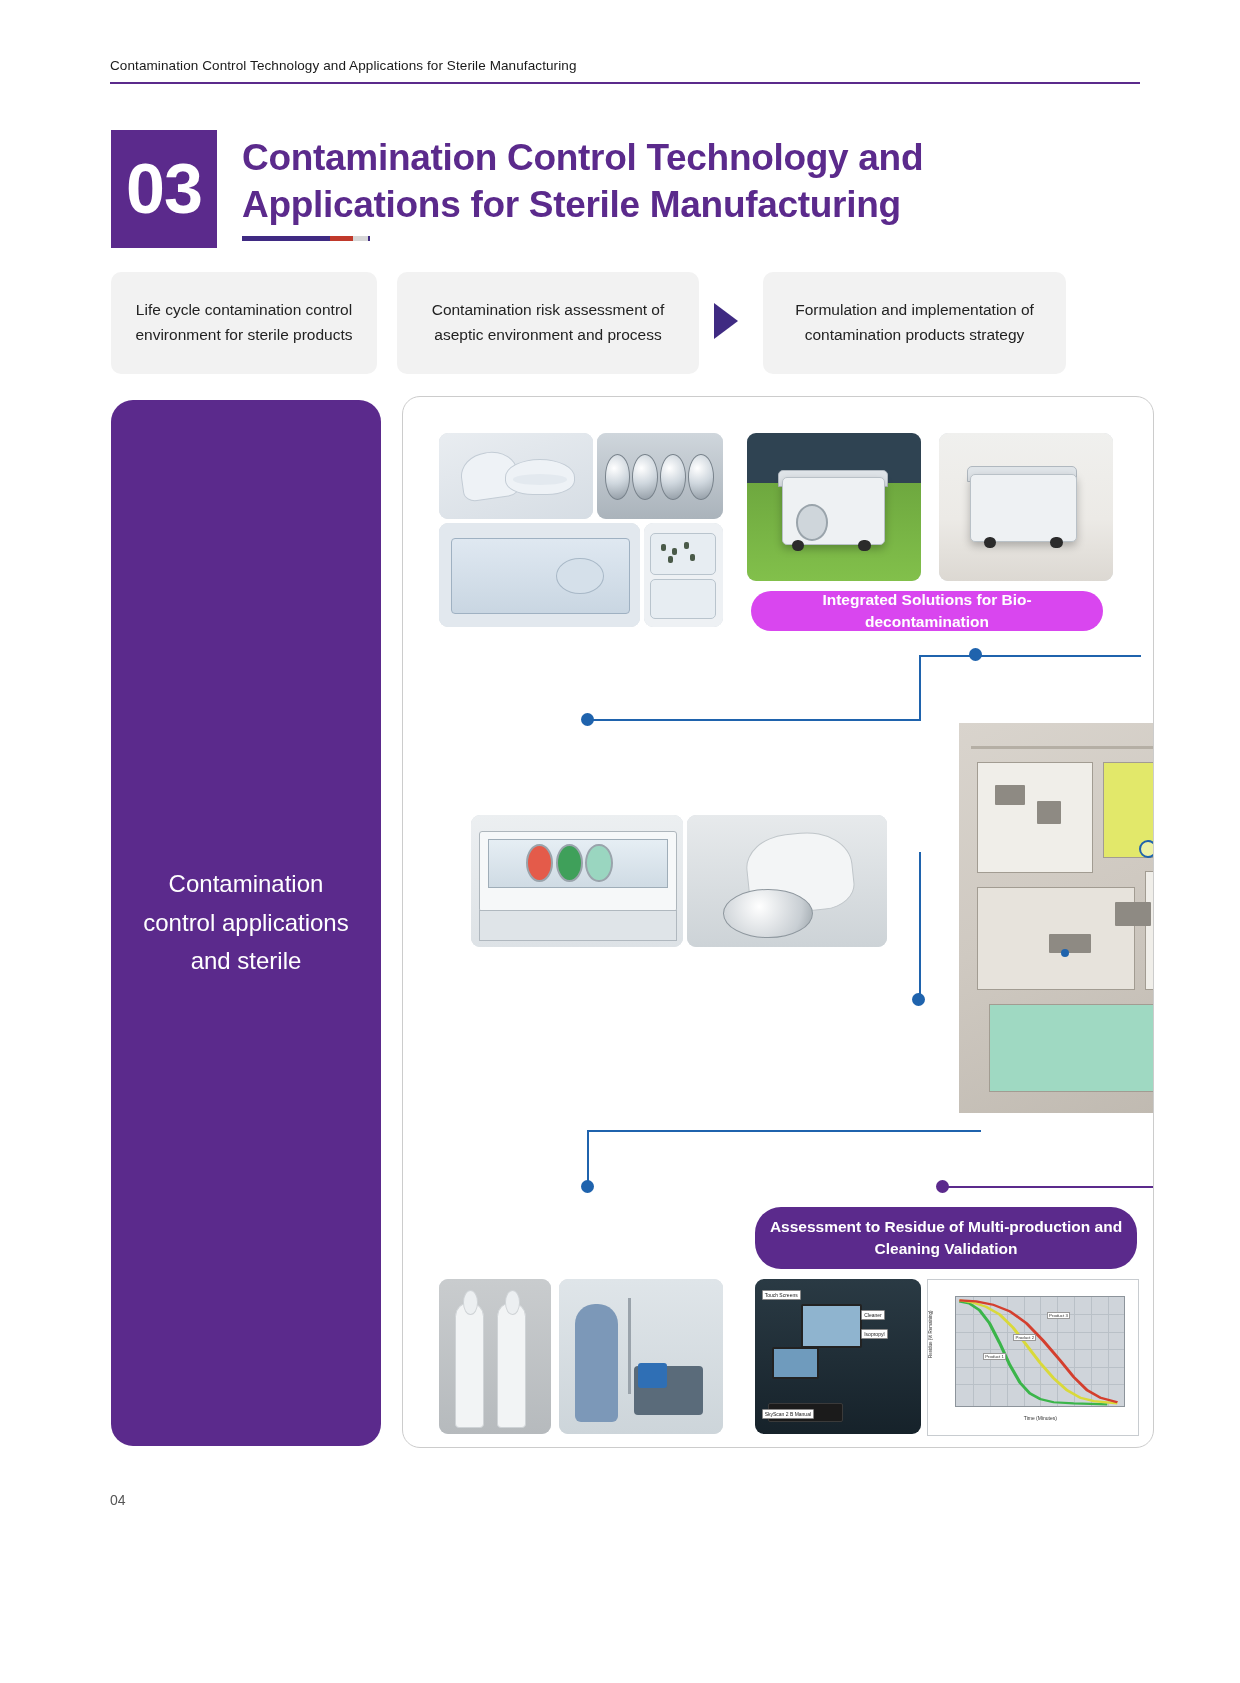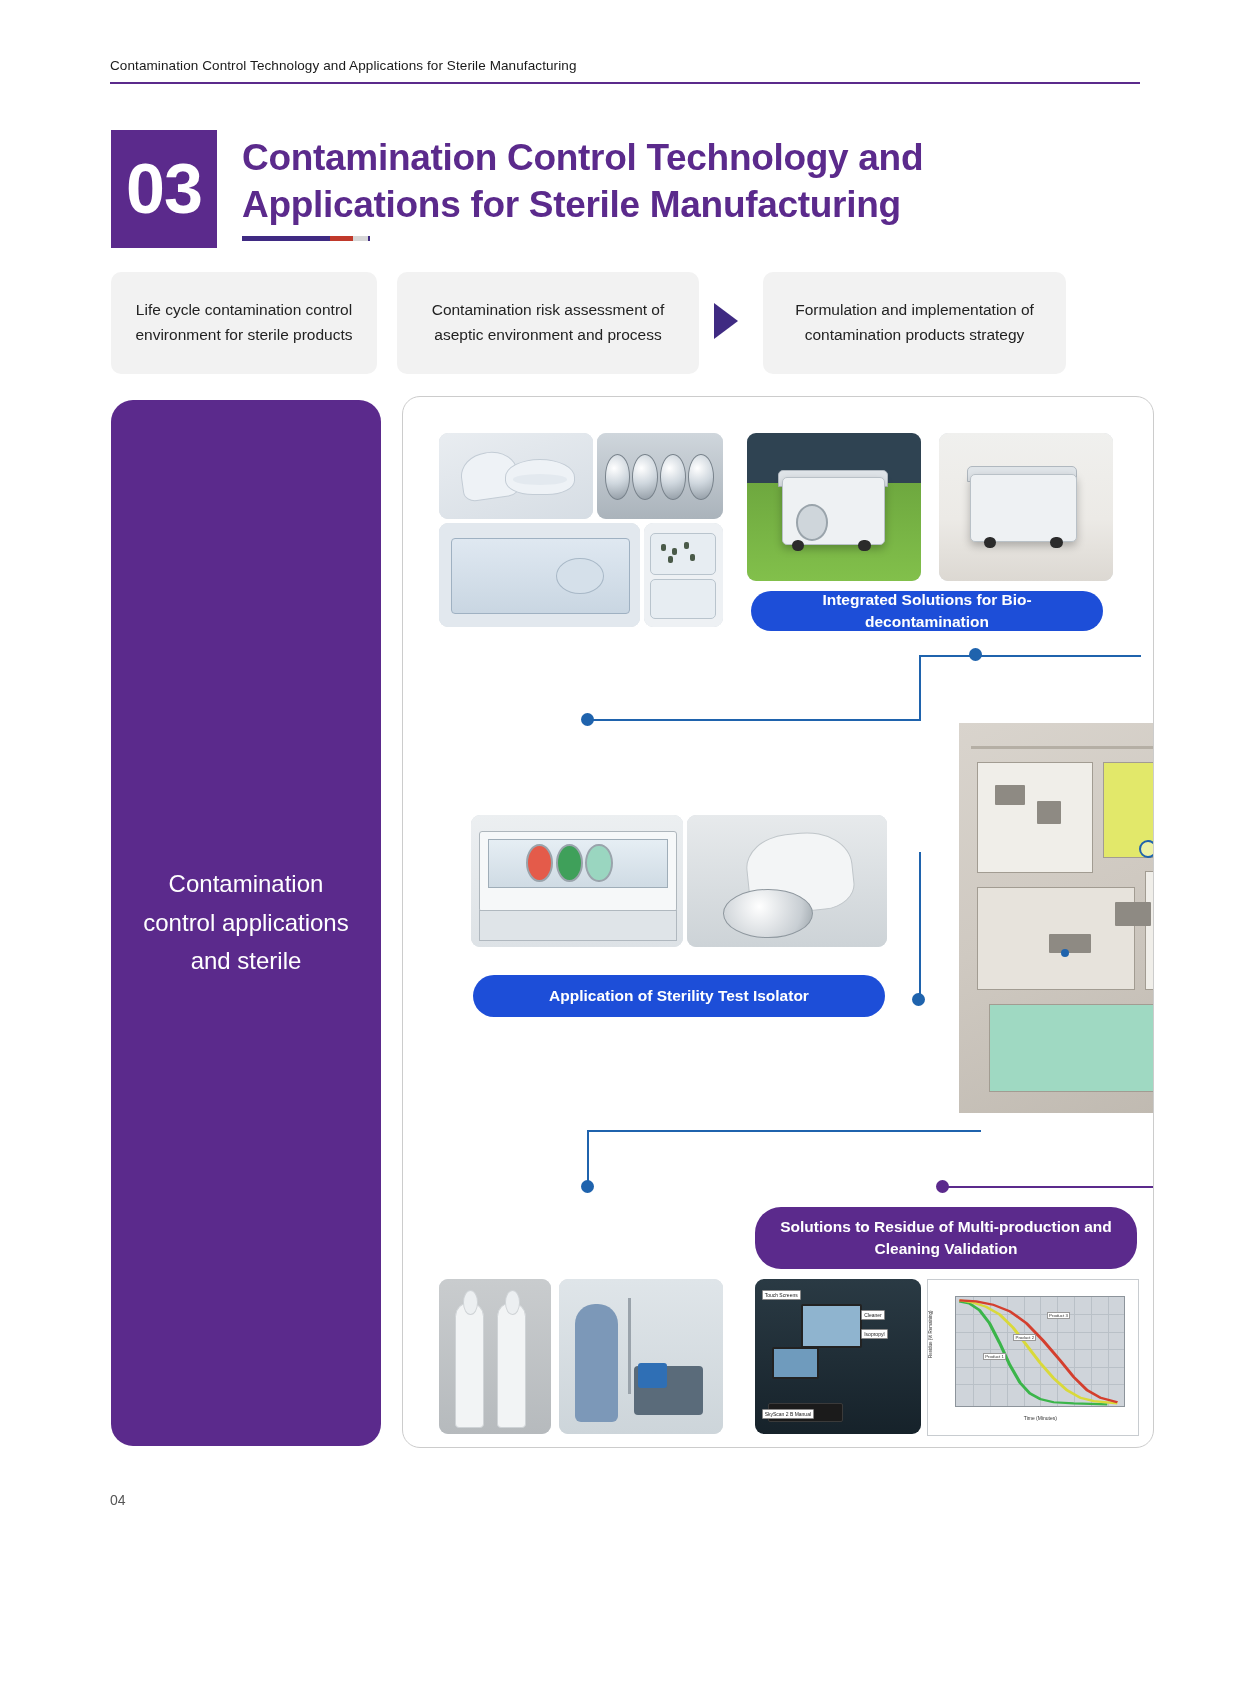--- a/index.html
+++ b/index.html
@@ -171,21 +171,21 @@
     border-radius: 9px;
     overflow: hidden;
     background: #d8dde2;
   }
   .photo .ph-inner { width: 100%; height: 100%; position: relative; }
 
   
   .pill {
     position: absolute;
     border-radius: 26px;
-    background: #1d4ed8;
+    background: #d946ef;
     color: #fff;
     display: flex;
     align-items: center;
     justify-content: center;
     text-align: center;
     font-size: 15.5px;
     line-height: 1.45;
     font-weight: bold;
     padding: 0 14px;
     box-sizing: border-box;
@@ -564,20 +564,19 @@
         <div class="chlbl" style="left:16%; top:52%;">Product 1</div>
       </div>
       <div style="position:absolute; left:13%; bottom:9%; right:6%; text-align:center; font-size:5px; color:#333;">Time (Minutes)</div>
       <div style="position:absolute; left:2px; top:50%; transform:translateY(-50%) rotate(-90deg); transform-origin:left center; font-size:4.5px; color:#333; white-space:nowrap;">Residue (% Remaining)</div>
     </div>
   </div>
 
 
   <div class="pill" style="left:348px; top:194px; width:352px; height:40px;">Integrated Solutions for Bio-decontamination</div>
 
-  <div class="pill" style="left:70px; top:578px; width:412px; height:42px;">Application of Sterility Test Isolator</div>
-
-
-  <div class="pill purple" style="left:352px; top:810px; width:382px; height:62px;">Solutions to Residue of Multi-production and Cleaning Validation</div>
+
+
+  <div class="pill purple" style="left:352px; top:810px; width:382px; height:62px;">Assessment to Residue of Multi-production and Cleaning Validation</div>
 
 </div>
 
 <div class="page-num">04</div>
 
 </body></html>

